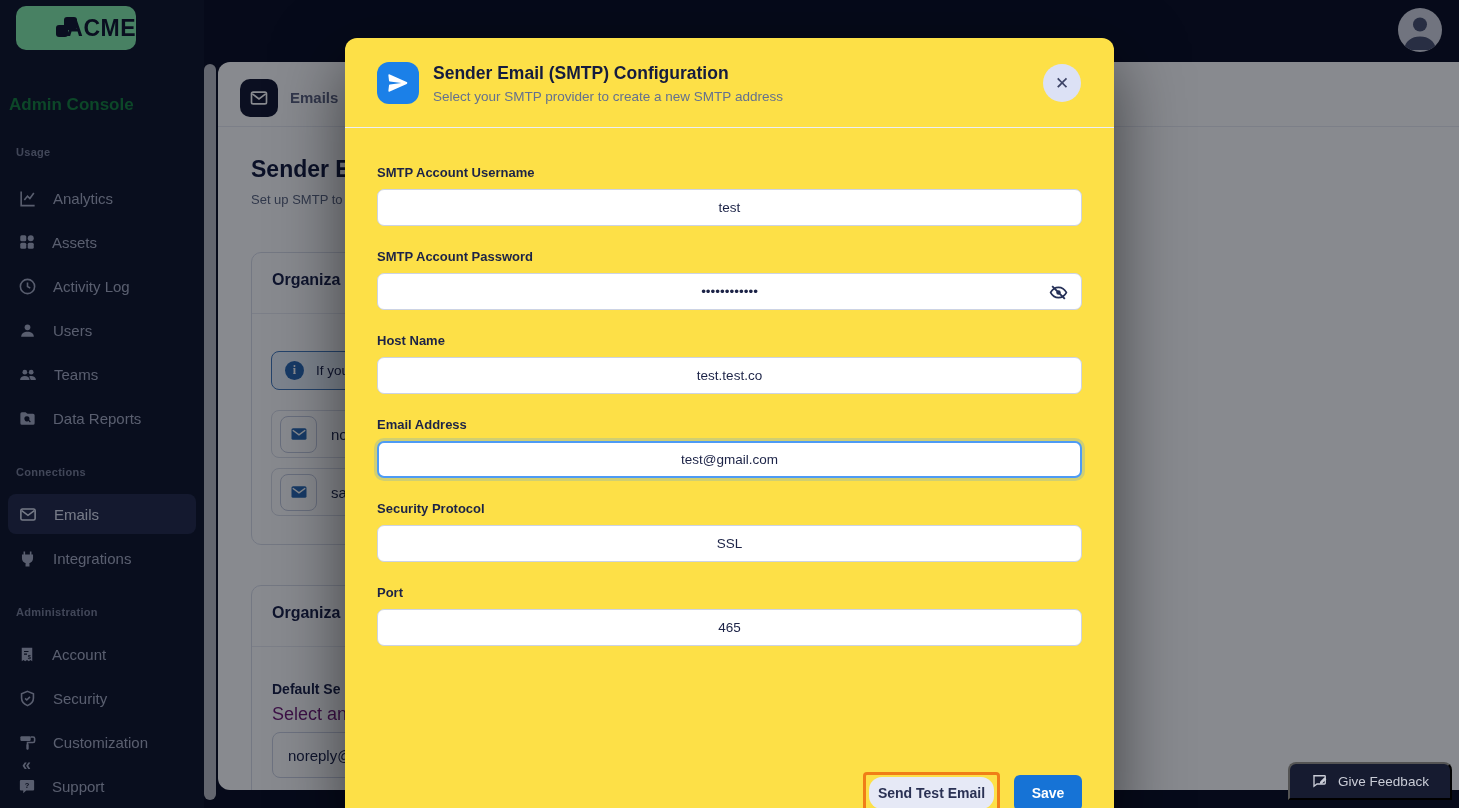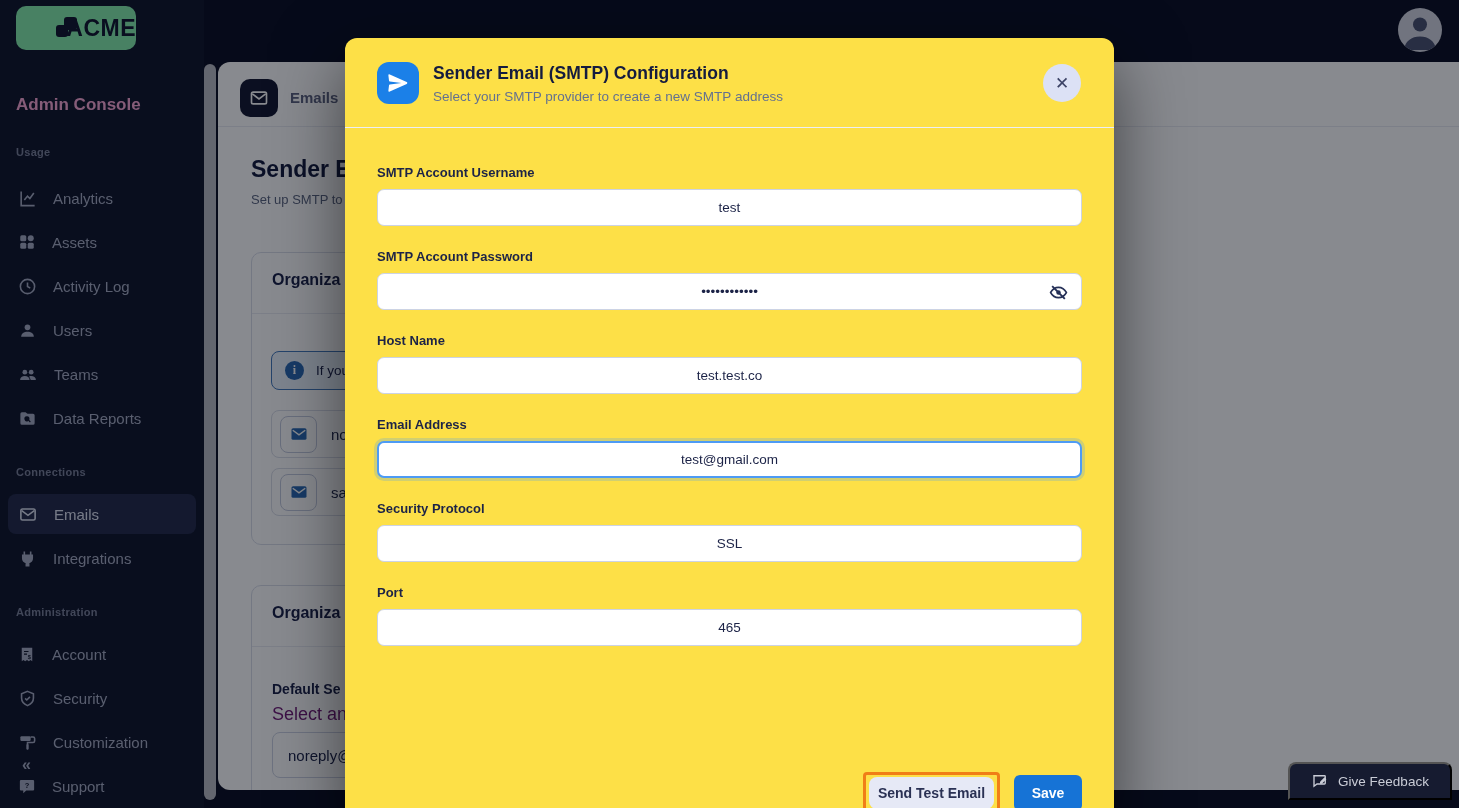--- a/index.html
+++ b/index.html
@@ -7,21 +7,21 @@
   body { font-family:"Liberation Sans","DejaVu Sans",sans-serif; background:#0b0f22; }
   .screen { position:relative; width:1459px; height:808px; overflow:hidden; }
 
   
   .sidebar { position:absolute; left:0; top:0; width:204px; height:808px; background:#10152b; z-index:1; }
   .logo-box { position:absolute; left:16px; top:6px; width:120px; height:44px; background:#86efac; border-radius:10px; display:flex; align-items:center; justify-content:center; gap:4px; cursor:pointer;padding-left:40px; }
   .logo-glyph { position:relative; width:22px; height:22px; }
   .logo-glyph .sq1 { position:absolute; left:0; top:8px; width:12px; height:12px; background:#12162e; border-radius:3px; }
   .logo-glyph .sq2 { position:absolute; left:8px; top:0; width:13px; height:13px; background:#12162e; border-radius:3px; }
   .logo-text { font-size:23px; font-weight:800; color:#12162e; letter-spacing:.5px; }
-  .console-title { position:absolute; left:16px; top:95px; font-size:17px; font-weight:700; color:#f9a8d4; }
+  .console-title { position:absolute; left:9px; top:95px; font-size:17px; font-weight:700; color:#15803d; }
   .section-label { position:absolute; left:16px; font-size:11px; font-weight:700; color:#7a8098; letter-spacing:.3px; }
   .nav-item { position:absolute; left:8px; width:188px; height:40px; display:flex; align-items:center; gap:16px; padding-left:10px; color:#a7adc2; font-size:15px; border-radius:8px; cursor:pointer; }
   .nav-item.active { background:#242b4a; color:#dde1f0; }
   .nav-item svg { flex:0 0 auto; }
   .collapse-glyph { position:absolute; left:22px; top:756px; color:#a7adc2; font-size:16px; font-weight:700; cursor:pointer; }
   .side-scrollbar { position:absolute; left:204px; top:64px; width:12px; height:736px; background:#b9bbc2; border-radius:6px; z-index:2; cursor:pointer; }
 
   
   .main-panel { position:absolute; left:218px; top:62px; width:1241px; height:728px; background:#ffffff; border-radius:12px 0 0 12px; overflow:hidden; z-index:1; }
   .page-head-icon { position:absolute; left:22px; top:17px; width:38px; height:38px; background:#141830; border-radius:10px; display:flex; align-items:center; justify-content:center; }
@@ -61,21 +61,21 @@
   .modal-title { position:absolute; left:88px; top:25px; font-size:17.5px; font-weight:800; color:#151c3f; white-space:nowrap; }
   .modal-subtitle { position:absolute; left:88px; top:51px; font-size:13.5px; color:#64718f; white-space:nowrap; }
   .modal-close { position:absolute; left:698px; top:26px; width:38px; height:38px; border-radius:50%; background:#dce1f5; border:none; color:#3c4366; font-size:17px; display:flex; align-items:center; justify-content:center; cursor:pointer; }
   .modal-body { position:absolute; left:0; top:91px; width:100%; padding:36px 32px 0; }
   .fgroup { margin-bottom:23px; position:relative; }
   .flabel { display:block; font-size:13px; font-weight:700; color:#1c2347; margin-bottom:9px; }
   .finput { width:705px; height:37px; border:1px solid #ccd3e4; border-radius:7px; padding:0 14px; font-size:13.5px; color:#1c2347; font-family:inherit; outline:none; background:#fff;text-align:center; }
   .finput.focused { border:2px solid #4d9bf5; box-shadow:0 0 0 3px rgba(77,155,245,.25); }
   .eye-btn { position:absolute; right:14px; bottom:8px; background:none; border:none; cursor:pointer; color:#253057; display:flex; }
   .annotation-box { position:absolute; right:114px; bottom:14px; width:137px; height:42px; border:3px solid #f07e17; border-radius:4px; display:flex; align-items:center; justify-content:center; }
-  .send-test-btn { width:125px; height:32px; background:#e6e9f6; border:none; border-radius:8px; font-size:14px; font-weight:700; color:#2a3154; font-family:inherit; cursor:pointer; }
+  .send-test-btn { width:125px; height:32px; background:#e6e9f6; border:none; border-radius:13px; font-size:14px; font-weight:700; color:#2a3154; font-family:inherit; cursor:pointer; }
   .save-btn { position:absolute; right:32px; bottom:17px; width:68px; height:36px; background:#1673d6; border:none; border-radius:6px; color:#fff; font-size:14px; font-weight:700; font-family:inherit; cursor:pointer;text-align:center; }
 </style>
 </head>
 <body>
 
 <div class="screen">
 
   <nav class="sidebar">
     <div class="logo-box">
       <span class="logo-glyph">

